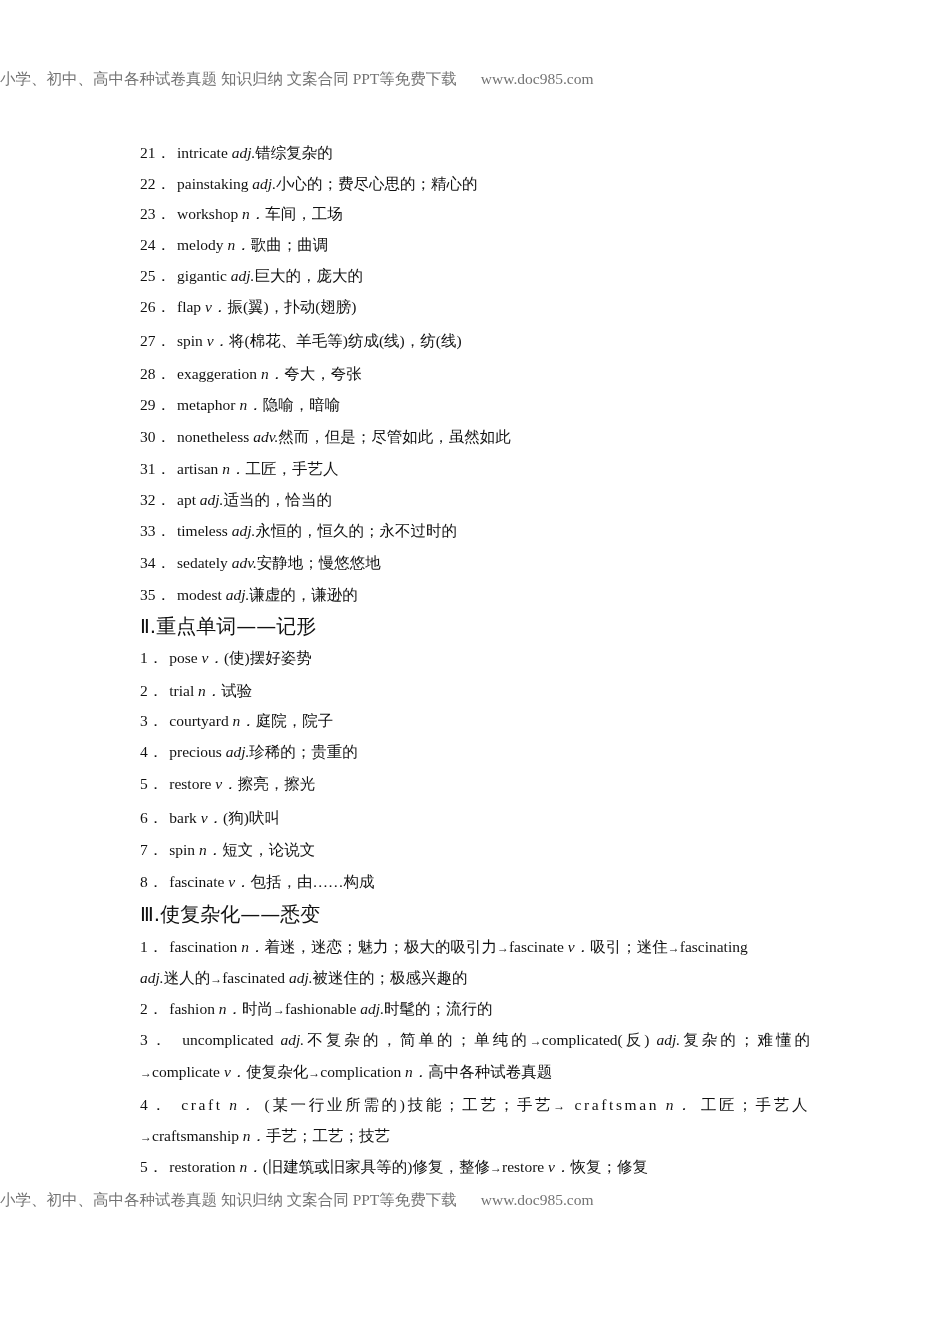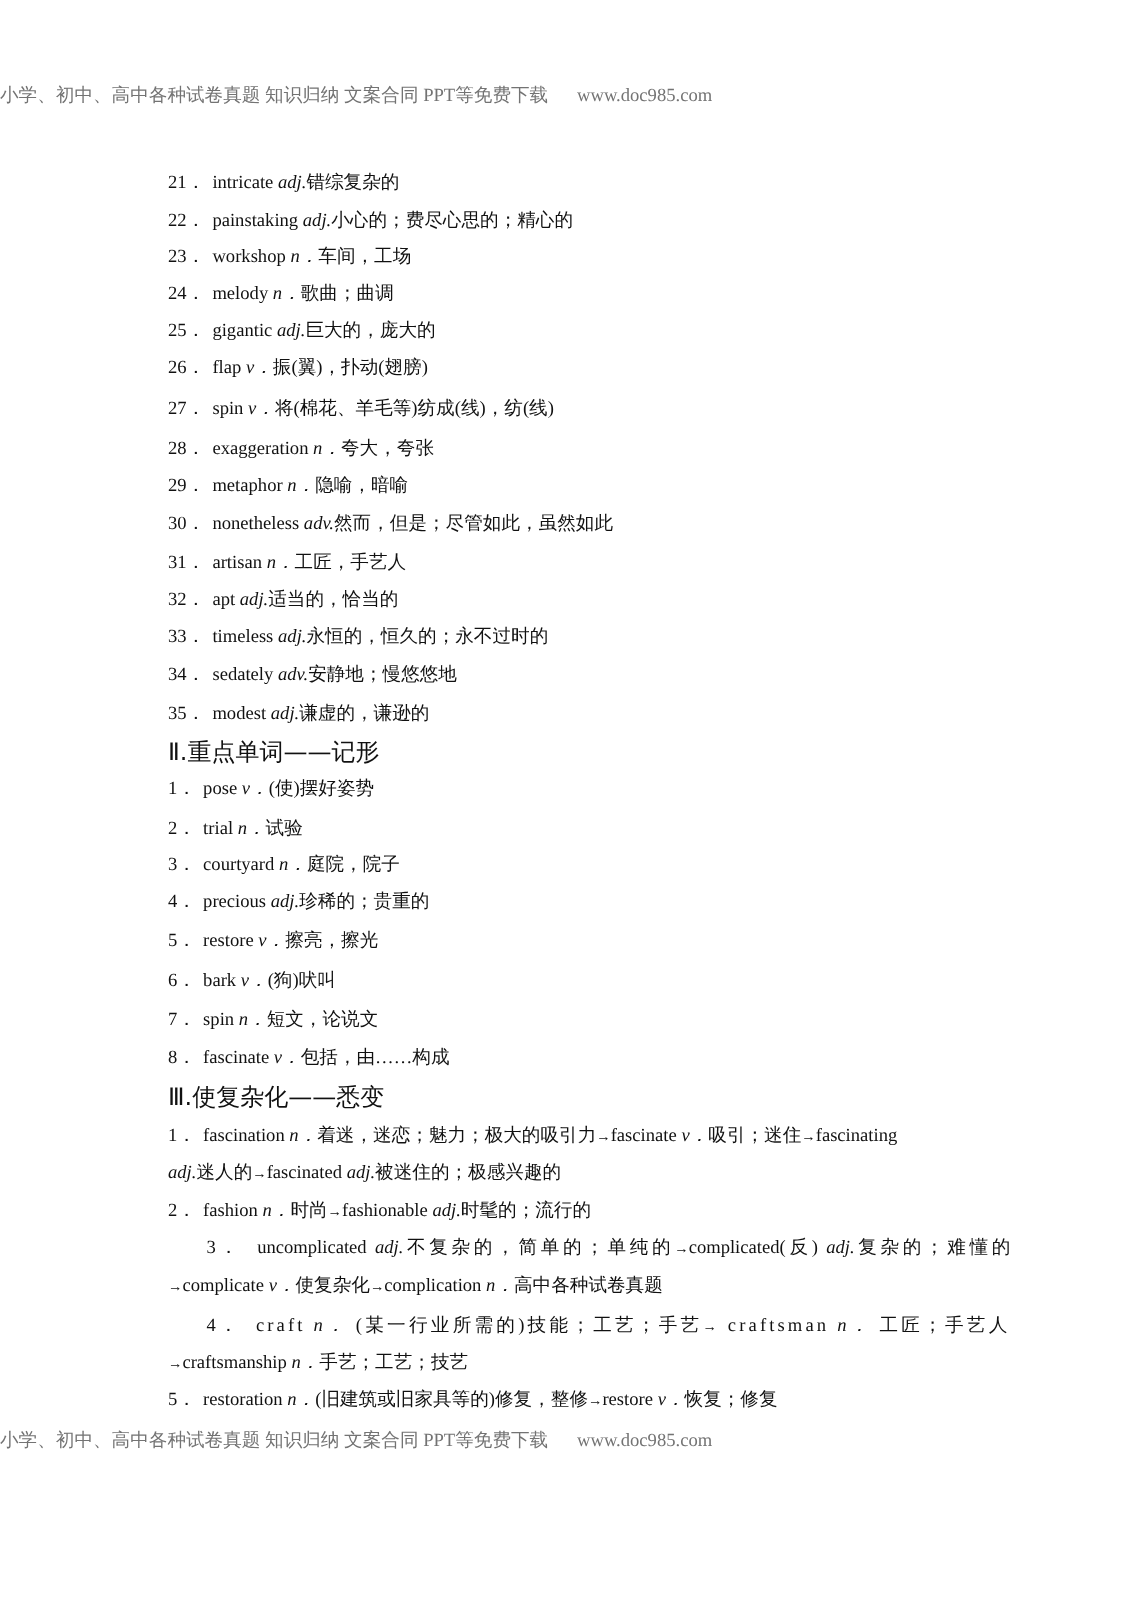--- a/index.html
+++ b/index.html
@@ -15,21 +15,21 @@
   .header { top: 69px; }
   .footer { top: 1190px; }
   .header .url, .footer .url { margin-left: 24px; }
   .content {
     position: absolute; left: 140px; top: 0; width: 672px;
   }
   .line {
     position: absolute; left: 0; white-space: nowrap;
     font-size: 15.5px; line-height: 20px; text-align: right;
   }
-  .line.full { width: 670px; text-align: justify; text-align-last: justify; white-space: normal; margin-left: 32px; }
+  .line.full { width: 670px; text-align: justify; text-align-last: justify; white-space: normal; }
   .num { margin-right: 6px; }
   .pos { font-style: italic; }
   .section { font-family: "DejaVu Sans", "Liberation Sans", sans-serif; font-size: 20px; }
   .arrow { font-size: 12px; }
 </style>
 </head>
 <body>
 
 <div class="header">
   <span>小学、初中、高中各种试卷真题  知识归纳  文案合同  PPT等免费下载</span><span class="url">www.doc985.com</span>

